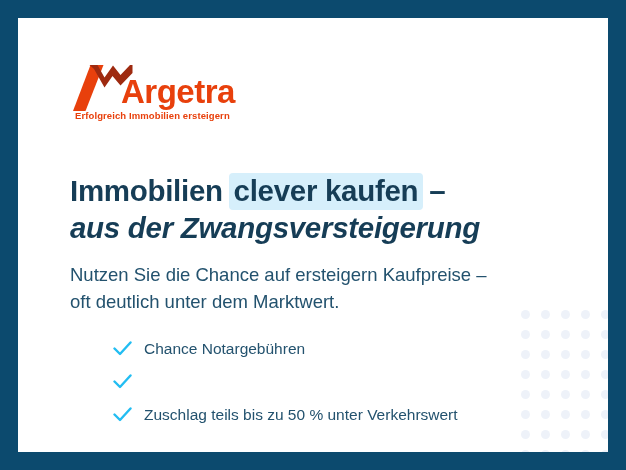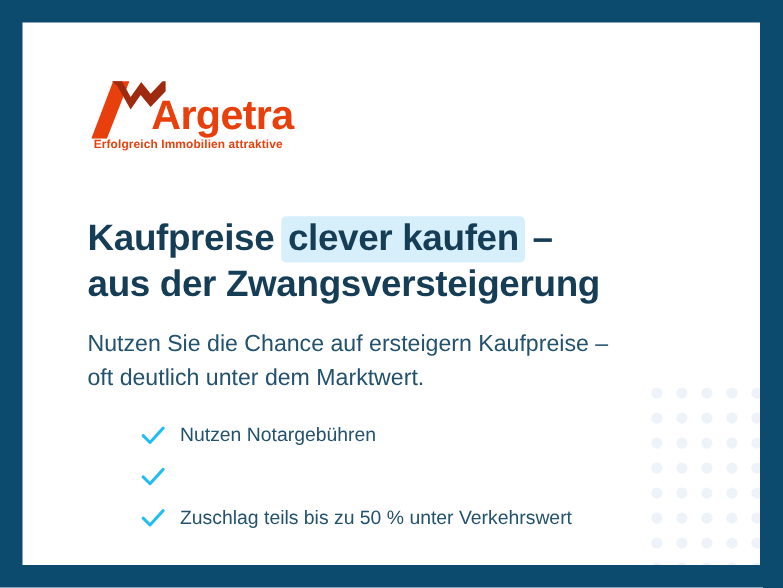--- a/index.html
+++ b/index.html
@@ -109,21 +109,21 @@
     color: #163d56;
     line-height: 1.26;
     letter-spacing: -0.3px;
   }
   .headline .hl {
     background: #d6effb;
     border-radius: 4px;
     padding: 1px 5px 3px 5px;
     margin: 0 -2px;
   }
-  .headline .l2 { display: block; }
+  .headline .l2 { display: block; font-style: italic; }
 
   
   .subhead {
     position: absolute;
     left: 52px;
     top: 224px;
     width: 480px;
     font-size: 18.5px;
     color: #23526e;
     line-height: 1.48;
@@ -208,42 +208,42 @@
       </div>
 
     <div class="logo">
       <span class="logo-mark">
         <svg width="60" height="48" viewBox="0 0 60 48" xmlns="http://www.w3.org/2000/svg">
           <path d="M17.5 2 L30.5 2 L12.5 48 L0 48 Z" fill="#e8400c"></path>
           <path d="M16.5 2 L24.5 2 L31.5 14.5 L40 2.5 L47.5 12 L57 2 L59.5 2 L59.5 10 L47.5 22.5 L39.5 13 L31.5 24.5 L21 6 Z" fill="#9e2a10"></path>
         </svg>
       </span>
       <span class="logo-word">Argetra</span>
-      <span class="logo-tag">Erfolgreich Immobilien attraktive</span>
+      <span class="logo-tag">Erfolgreich Immobilien ersteigern</span>
     </div>
 
 
     <h1 class="headline">
-      <span>Kaufpreise </span><span class="hl">clever kaufen</span><span> –</span>
+      <span>Immobilien </span><span class="hl">clever kaufen</span><span> –</span>
       <span class="l2">aus der Zwangsversteigerung</span>
     </h1>
 
     <p class="subhead">
       <span>Nutzen Sie die Chance auf ersteigern Kaufpreise –</span>
       <span>oft deutlich unter dem Marktwert.</span>
     </p>
 
     <ul class="bullets" id="bullet-list">
         <li class="bullet">
           <span class="check">
             <svg width="19" height="15" viewBox="0 0 19 15">
               <path d="M1.5 7.5 L7 13 L17.5 1.5" fill="none" stroke="#22bdf2" stroke-width="2.4" stroke-linecap="round" stroke-linejoin="round"></path>
             </svg>
           </span>
-          <span class="btext">Nutzen Notargebühren</span>
+          <span class="btext">Chance Notargebühren</span>
         </li>
         <li class="bullet">
           <span class="check">
             <svg width="19" height="15" viewBox="0 0 19 15">
               <path d="M1.5 7.5 L7 13 L17.5 1.5" fill="none" stroke="#22bdf2" stroke-width="2.4" stroke-linecap="round" stroke-linejoin="round"></path>
             </svg>
           </span>
         </li>
         <li class="bullet">
           <span class="check">

